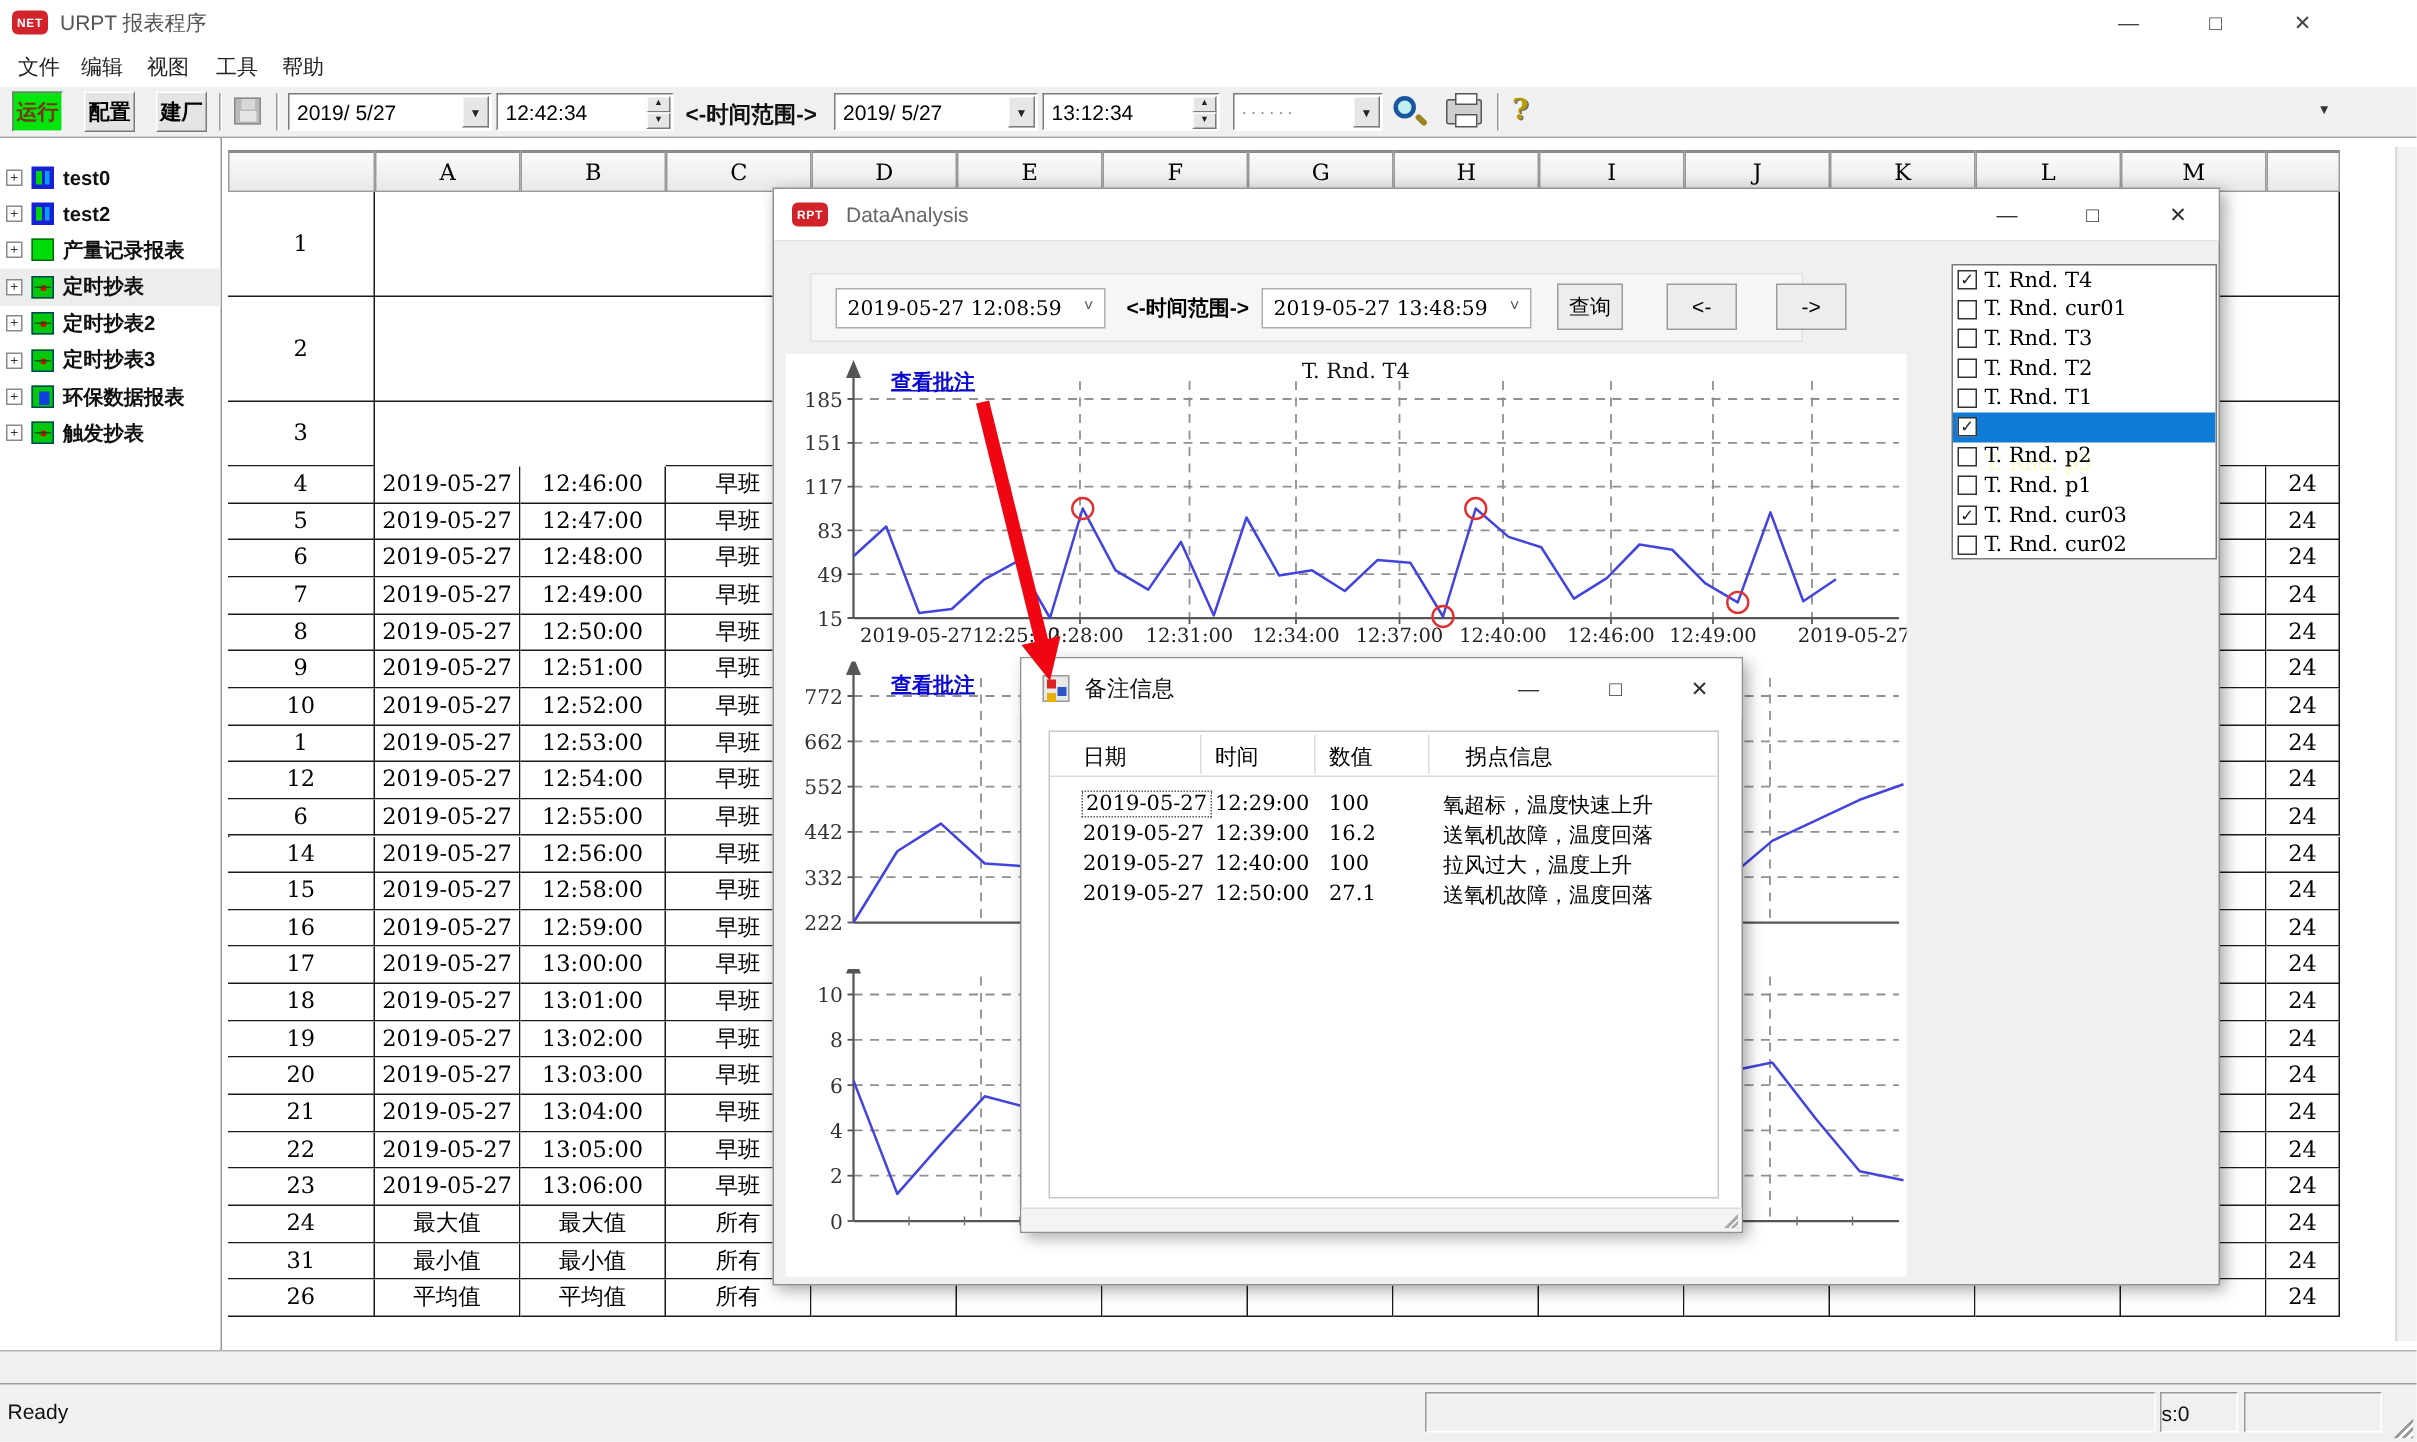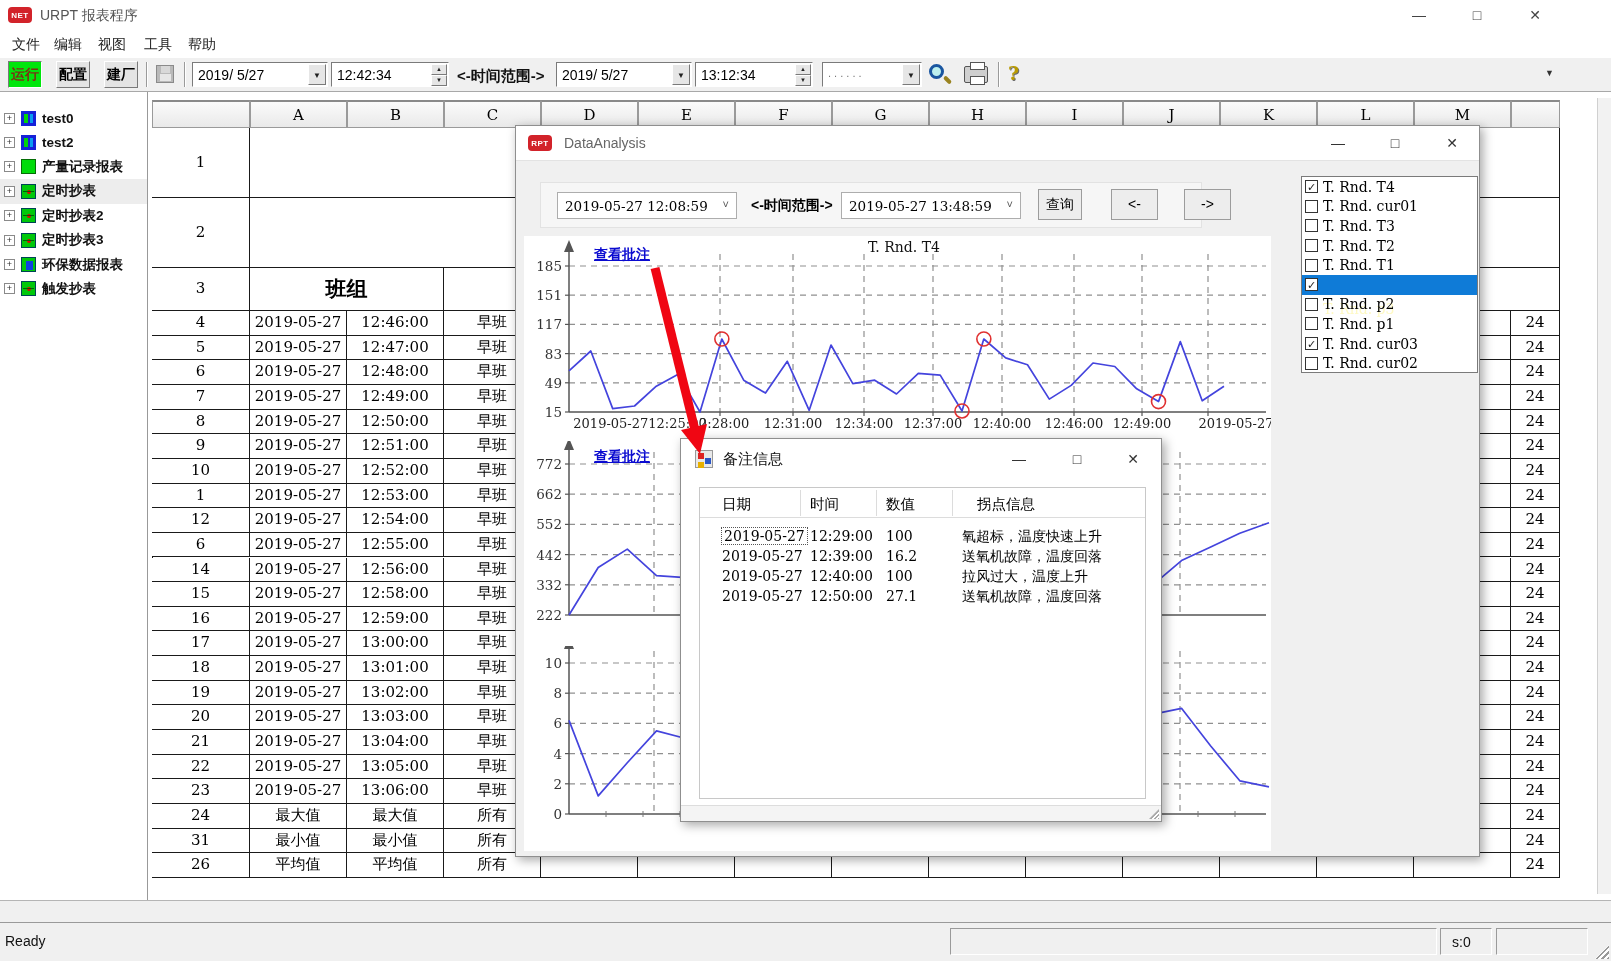--- a/index.html
+++ b/index.html
@@ -87,21 +87,21 @@
   #sheet-vscroll { position:absolute; right:0; top:6px; width:14px; height:796px; background:#f2f2f2;
                    border-left:1px solid #d0d0d0; }
 
   
   #bottomstrip { position:absolute; left:0; top:900px; width:1611px; height:22px; background:#f0f0f0;
                  border-top:1px solid #b5b5b5; }
   #statusbar { position:absolute; left:0; top:922px; width:1611px; height:39px; background:#f0f0f0;
                border-top:1px solid #9a9a9a; font-size:14px; color:#111; }
   #status-ready { position:absolute; left:5px; top:10px; }
   .spanel { position:absolute; top:5px; height:27px; border:1px solid; border-color:#9a9a9a #fff #fff #9a9a9a; }
-  #status-s { left:1440px; width:52px; padding:5px 11px; }
+  #status-s { left:1440px; width:52px; padding:5px 0; }
   #grip { position:absolute; right:2px; bottom:2px; width:14px; height:14px;
           background:repeating-linear-gradient(135deg,#fff 0 2px,#9a9a9a 2px 4px); clip-path:polygon(100% 0,100% 100%,0 100%); }
 
   
   #da-dialog { position:absolute; left:515px; top:125px; width:965px; height:732px; background:#f0f0f0;
                border:1px solid #8f8f8f; box-shadow:3px 3px 10px rgba(0,0,0,.35); z-index:20; }
   #da-title { position:absolute; left:0; top:0; right:0; height:35px; background:#fff; border-bottom:1px solid #e3e3e3; }
   #da-title .brandicon { left:12px; top:9px; }
   #da-title-text { position:absolute; left:48px; top:9px; font-size:14px; color:#666; }
   .thinbtn { position:absolute; top:4px; width:44px; height:27px; text-align:center; line-height:27px;
@@ -275,21 +275,20 @@
       <div class="hcell" style="left: 971px; width: 97px;">J</div>
       <div class="hcell" style="left: 1068px; width: 97px;">K</div>
       <div class="hcell" style="left: 1165px; width: 97px;">L</div>
       <div class="hcell" style="left: 1262px; width: 97px;">M</div>
       <div class="hcell" style="left: 1359px; width: 49px;"></div>
       <div class="cell" style="left: 0px; top: 36px; width: 98px; height: 70px; line-height: 68px;">1</div>
       <div class="cell" style="left: 98px; top: 36px; width: 1310px; height: 70px; line-height: 68px;"></div>
       <div class="cell" style="left: 0px; top: 106px; width: 98px; height: 70px; line-height: 68px;">2</div>
       <div class="cell" style="left: 98px; top: 106px; width: 1310px; height: 70px; line-height: 68px;"></div>
       <div class="cell" style="left: 0px; top: 176px; width: 98px; height: 43px; line-height: 41px;">3</div>
-      <div class="cell group" style="left: 98px; top: 176px; width: 194px; height: 43px; line-height: 41px;">班组</div>
       <div class="cell" style="left: 292px; top: 176px; width: 97px; height: 43px; line-height: 41px;"></div>
       <div class="cell" style="left: 389px; top: 176px; width: 1019px; height: 43px; line-height: 41px;"></div>
       <div class="cell" style="left: 0px; top: 219px; width: 98px; height: 24.65px; line-height: 22.65px;">4</div>
       <div class="cell" style="left: 98px; top: 219px; width: 97px; height: 24.65px; line-height: 22.65px;">2019-05-27</div>
       <div class="cell" style="left: 195px; top: 219px; width: 97px; height: 24.65px; line-height: 22.65px;">12:46:00</div>
       <div class="cell" style="left: 292px; top: 219px; width: 97px; height: 24.65px; line-height: 22.65px;">早班</div>
       <div class="cell" style="left: 389px; top: 219px; width: 97px; height: 24.65px; line-height: 22.65px;"></div>
       <div class="cell" style="left: 486px; top: 219px; width: 97px; height: 24.65px; line-height: 22.65px;"></div>
       <div class="cell" style="left: 583px; top: 219px; width: 97px; height: 24.65px; line-height: 22.65px;"></div>
       <div class="cell" style="left: 680px; top: 219px; width: 97px; height: 24.65px; line-height: 22.65px;"></div>

